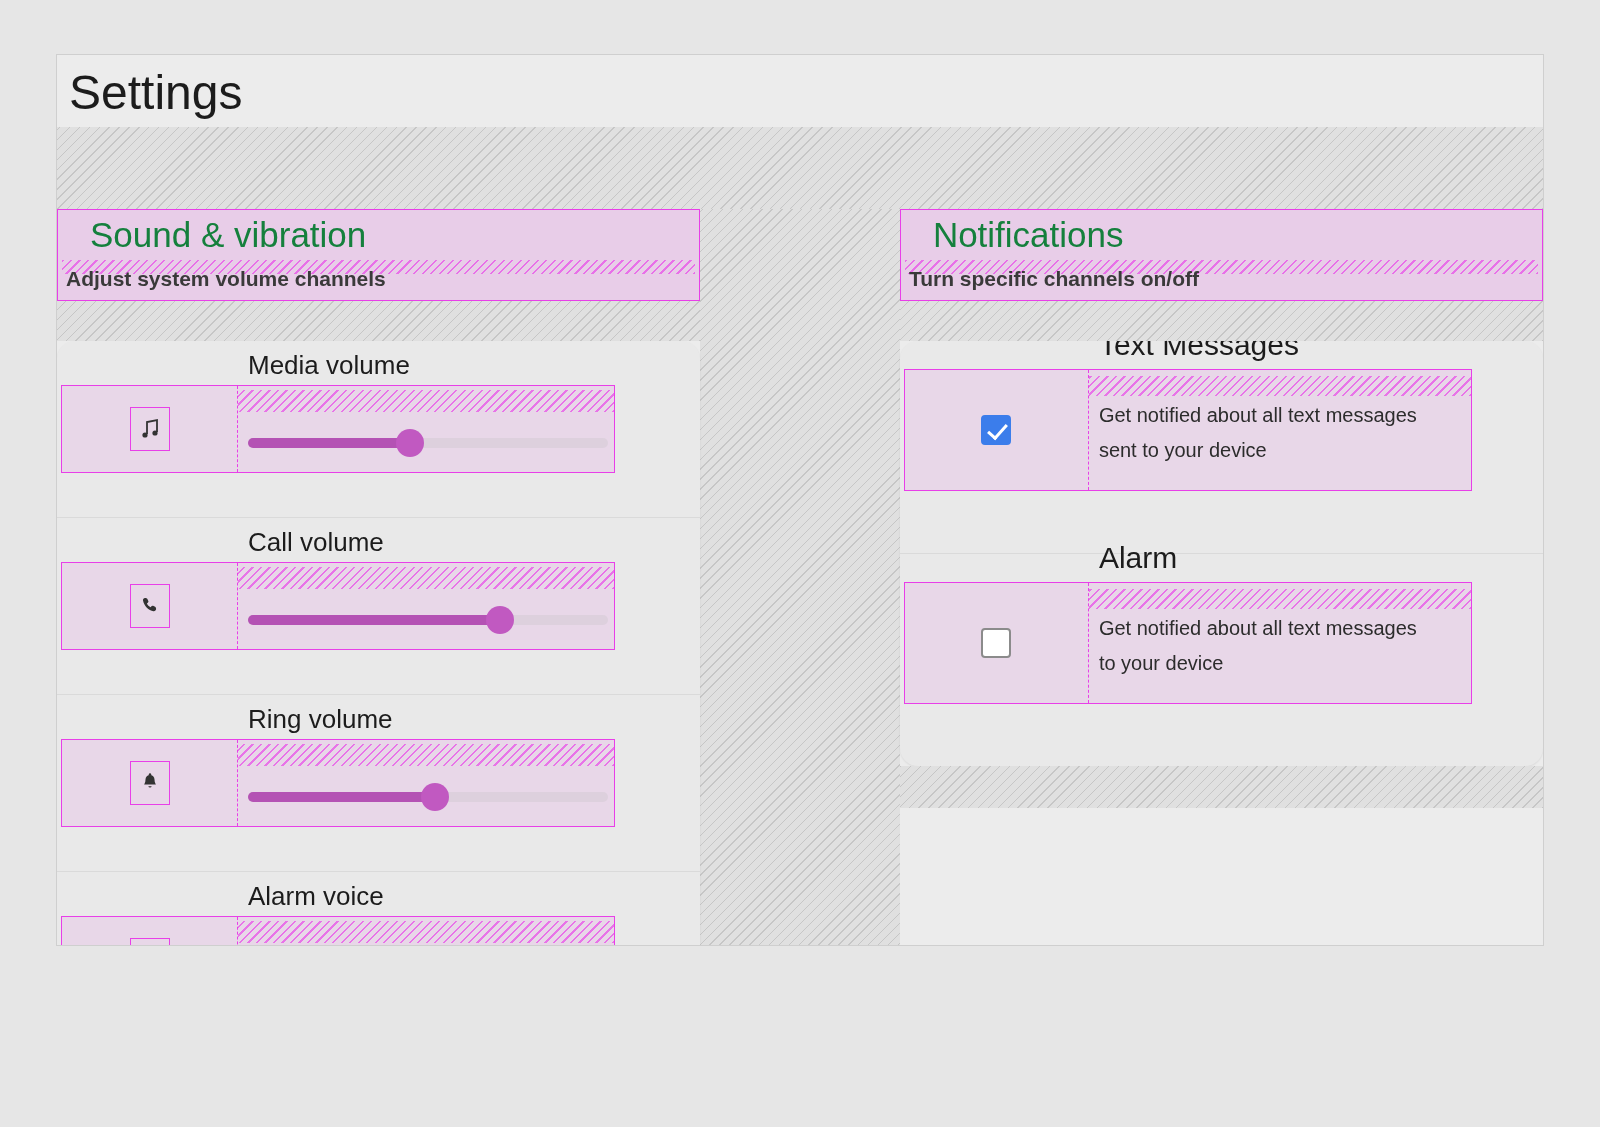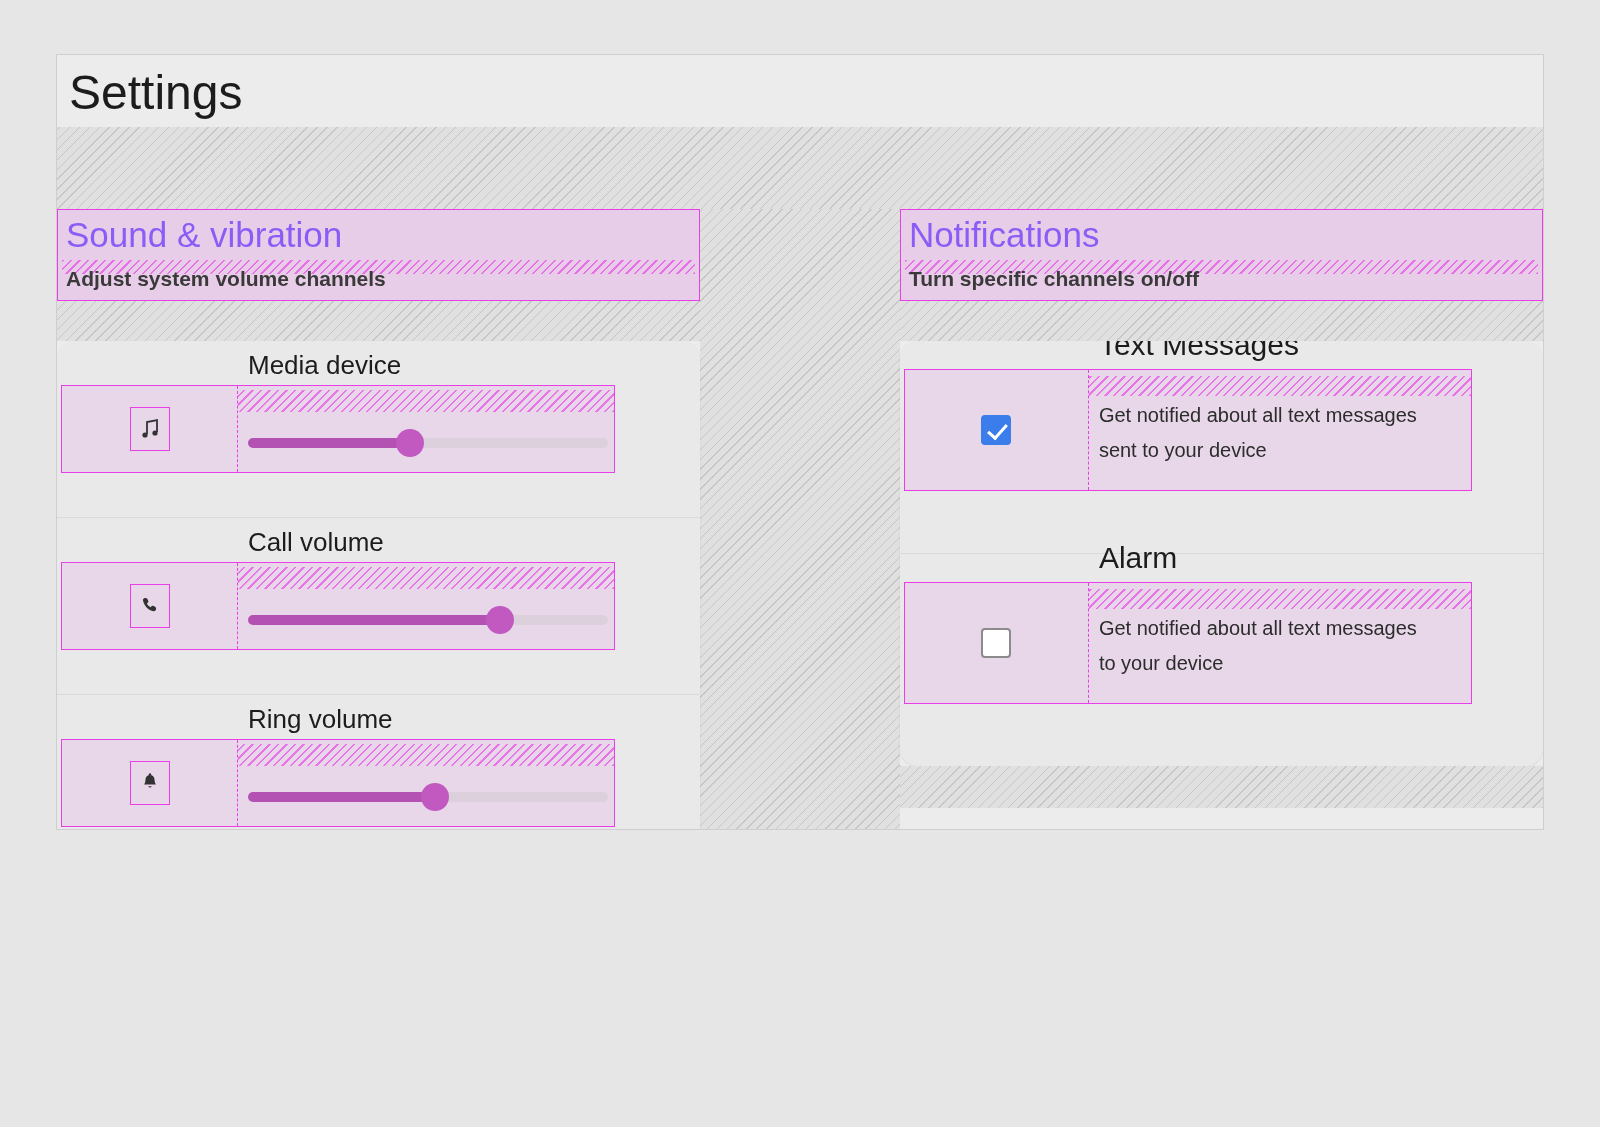--- a/index.html
+++ b/index.html
@@ -36,21 +36,21 @@
       rgba(0,0,0,0) 6px
     );
   }
 
   
   .window {
     position: absolute;
     left: 56px;
     top: 54px;
     width: 1488px;
-    height: 776px;
+    height: 892px;
     background: #ececec;
     box-sizing: border-box;
     border: 1px solid #cfcfcf;
     overflow: hidden;
   }
   .title-bar {
     height: 72px;
     padding: 6px 0 0 8px;
     background: #ececec;
     box-sizing: border-box;
@@ -82,23 +82,24 @@
   .section-head {
     position: relative;
     height: 92px;
     box-sizing: border-box;
     border: 1.5px solid #e83fe8;
     background: rgba(226,150,226,0.35);
     padding: 0 4px;
   }
   .section-title {
     font-size: 35px;
-    color: #8b5cf6;
+    color: #15803d;
     line-height: 50px;
     padding-left: 4px;
+    margin-left: 24px;
   }
   .section-sub-wrap {
     position: relative;
     height: 38px;
     padding-left: 4px;
     font-weight: bold;
   }
   .section-sub-hatchline {
     position: absolute;
     left: 0; right: 0; top: 0;
@@ -315,21 +316,21 @@
               <div class="icon-cell">
                 <div class="icon-box">
                   <svg width="20" height="22" viewBox="0 0 20 22" aria-hidden="true">
                     <path d="M7 16V4l10-2v12" fill="none" stroke="#333" stroke-width="1.8"></path>
                     <circle cx="5" cy="17" r="2.6" fill="#333"></circle>
                     <circle cx="15" cy="15" r="2.6" fill="#333"></circle>
                   </svg>
                 </div>
               </div>
               <div class="slider-cell">
-                <div class="slider-label">Media device</div>
+                <div class="slider-label">Media volume</div>
                 <div class="text-hatch slider-label-hatch"></div>
                 <div class="track">
                   <div class="fill" style="width:45%"></div>
                   <div class="knob" style="left:45%"></div>
                 </div>
               </div>
             </div>
           </div>
 
           <div class="card-row">

